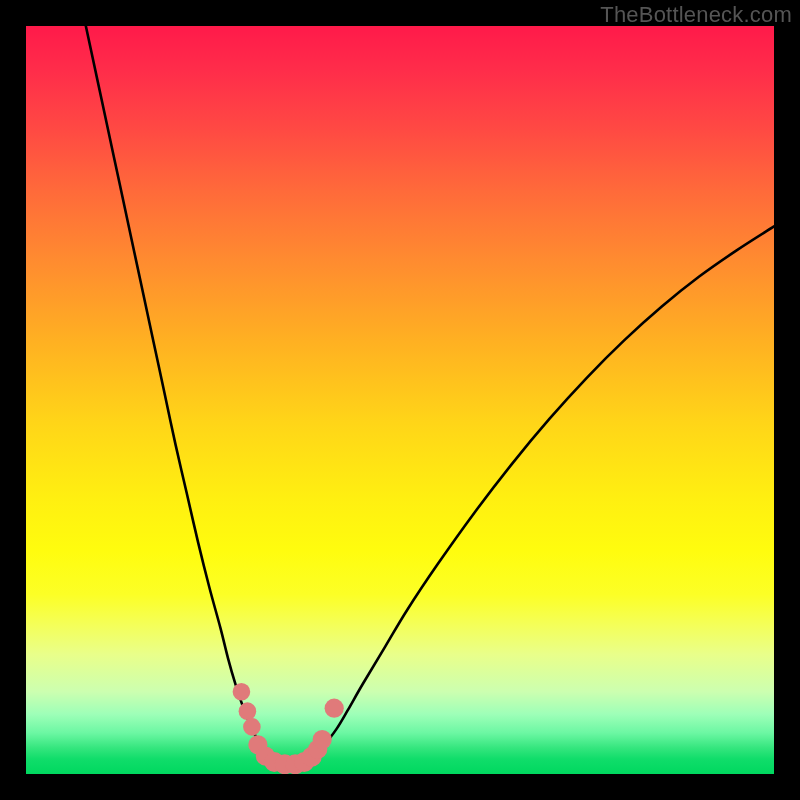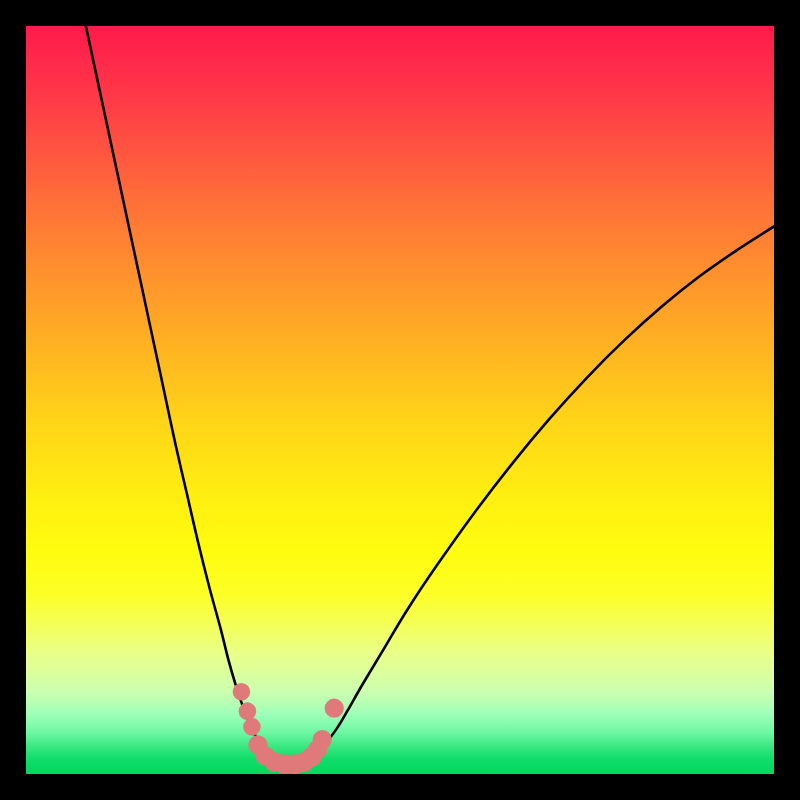--- a/index.html
+++ b/index.html
@@ -99,14 +99,15 @@
           <circle cx="269.28" cy="738.276" r="10" fill="#e07a7a"></circle>
           <circle cx="278.25600000000003" cy="736.032" r="10" fill="#e07a7a"></circle>
           <circle cx="285.736" cy="730.796" r="10" fill="#e07a7a"></circle>
           <circle cx="291.72" cy="723.316" r="9.6" fill="#e07a7a"></circle>
           <circle cx="296.208" cy="713.592" r="9.6" fill="#e07a7a"></circle>
           <circle cx="308.17600000000004" cy="682.1759999999999" r="9.6" fill="#e07a7a"></circle>
         </g>
     </svg>
   </div>
 
+  <div class="watermark">TheBottleneck.com</div>
 
 </div>
 
 </body></html>

